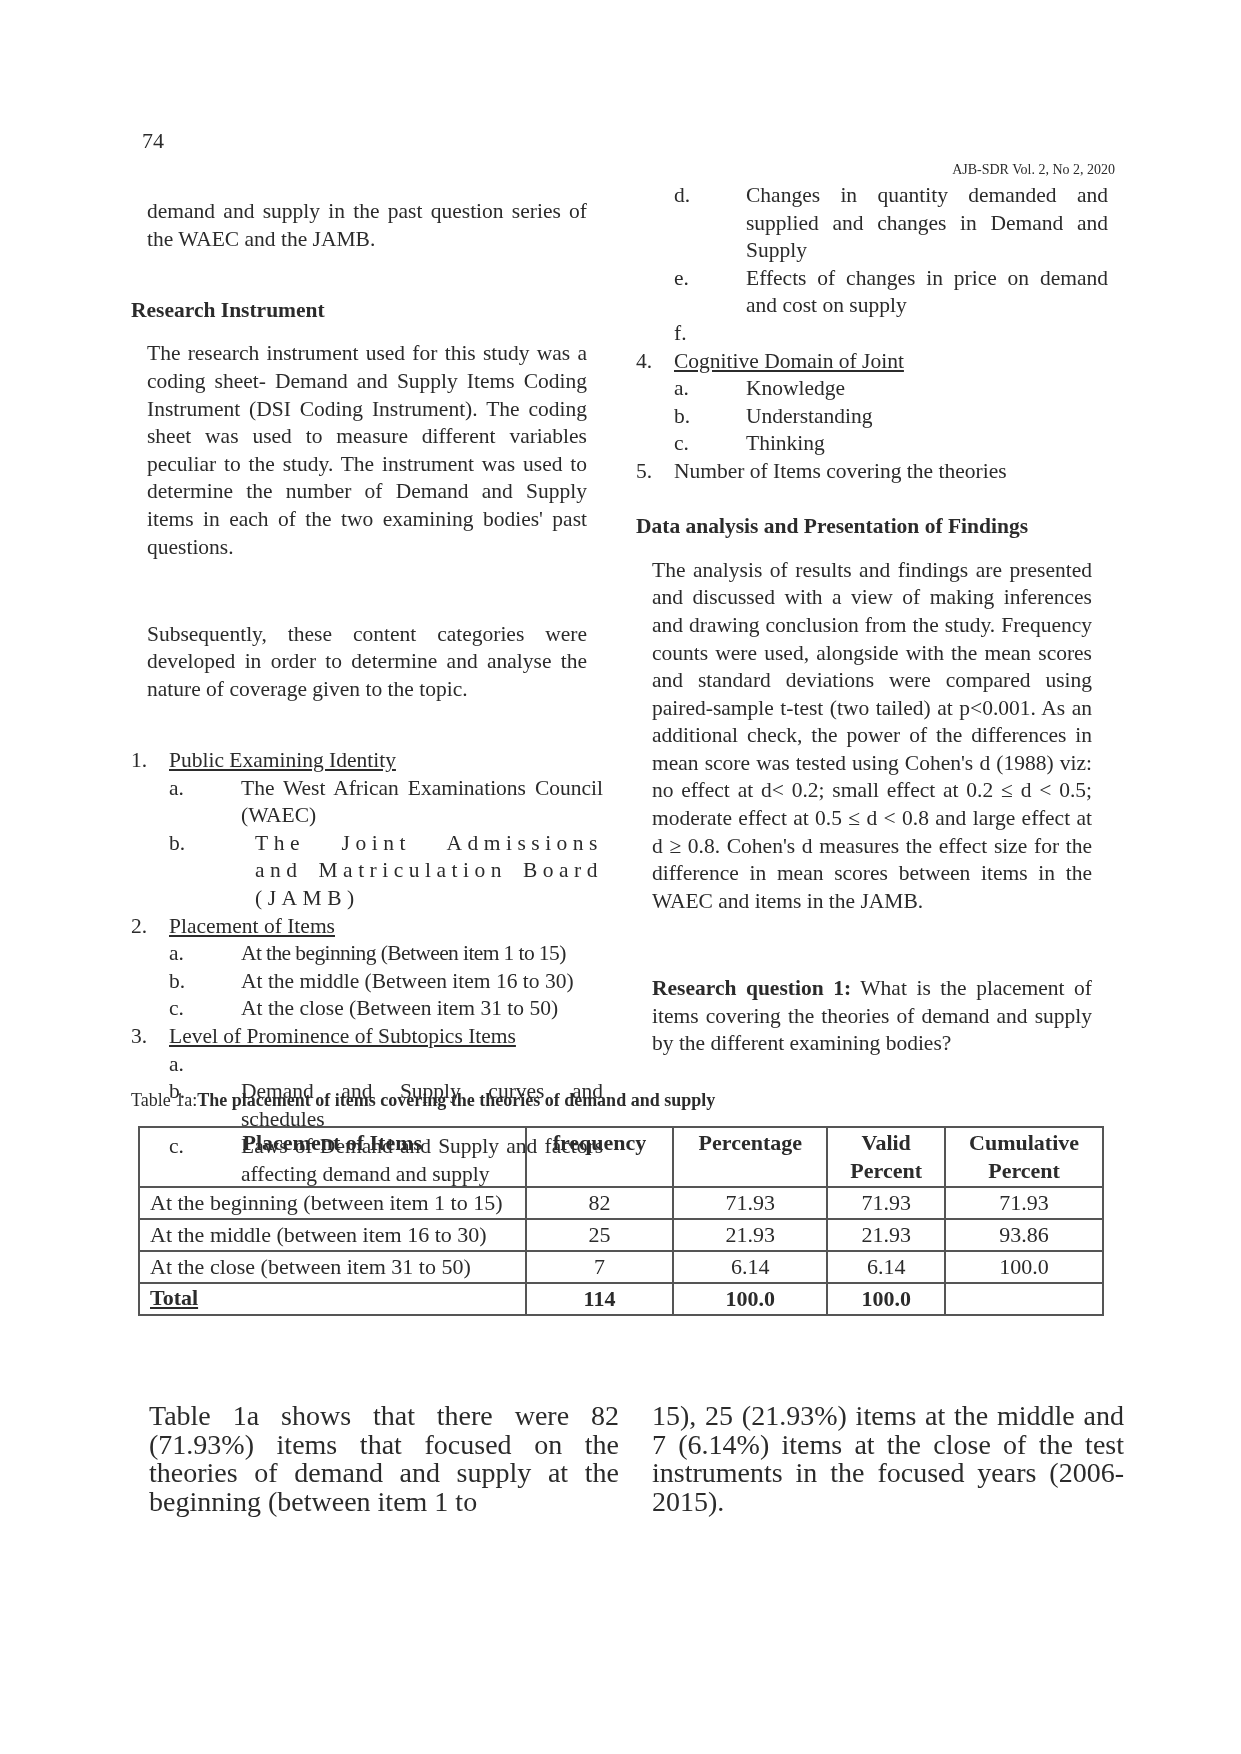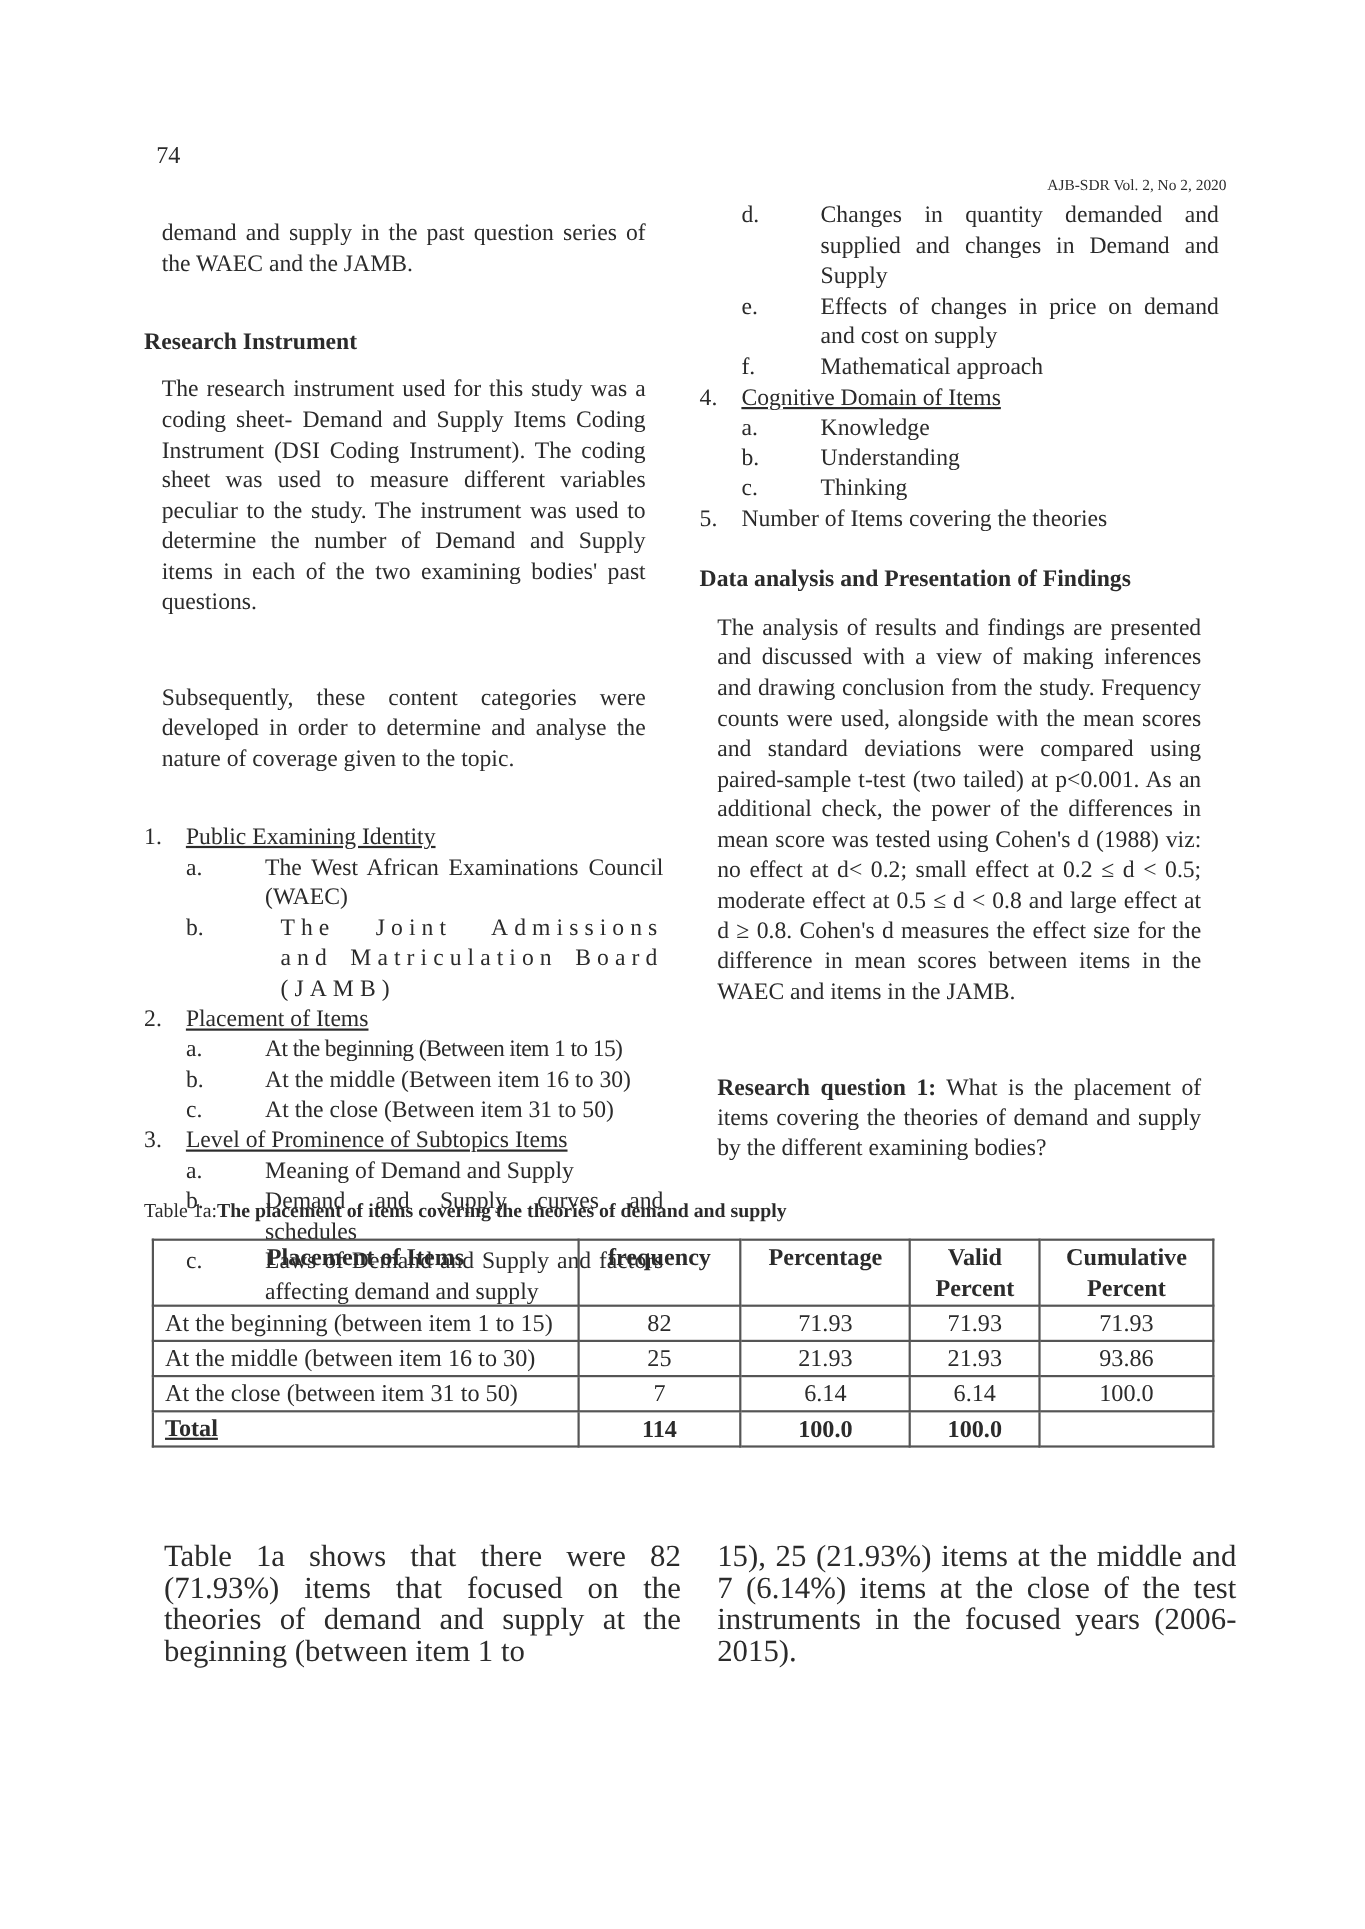--- a/index.html
+++ b/index.html
@@ -89,21 +89,20 @@
     <span class="letter">c.</span>
     <span class="text">At the close (Between item 31 to 50)</span>
   </div>
 
   <div class="list-main">
     <span class="num">3.</span>
     <span class="label">Level of Prominence of Subtopics Items</span>
   </div>
   <div class="list-sub">
     <span class="letter">a.</span>
-    <span class="text">Meaning of Demand and Supply</span>
   </div>
   <div class="list-sub">
     <span class="letter">b.</span>
     <span class="text">Demand and Supply curves and schedules</span>
   </div>
   <div class="list-sub">
     <span class="letter">c.</span>
     <span class="text">Laws of Demand and Supply and factors affecting demand and supply</span>
   </div>
 </div>
@@ -112,26 +111,25 @@
   <div class="list-sub">
     <span class="letter">d.</span>
     <span class="text">Changes in quantity demanded and supplied and changes in Demand and Supply</span>
   </div>
   <div class="list-sub">
     <span class="letter">e.</span>
     <span class="text">Effects of changes in price on demand and cost on supply</span>
   </div>
   <div class="list-sub">
     <span class="letter">f.</span>
-    <span class="text">Mathematical approach</span>
   </div>
 
   <div class="list-main">
     <span class="num">4.</span>
-    <span class="label">Cognitive Domain of Items</span>
+    <span class="label">Cognitive Domain of Joint</span>
   </div>
   <div class="list-sub">
     <span class="letter">a.</span>
     <span class="text">Knowledge</span>
   </div>
   <div class="list-sub">
     <span class="letter">b.</span>
     <span class="text">Understanding</span>
   </div>
   <div class="list-sub">

